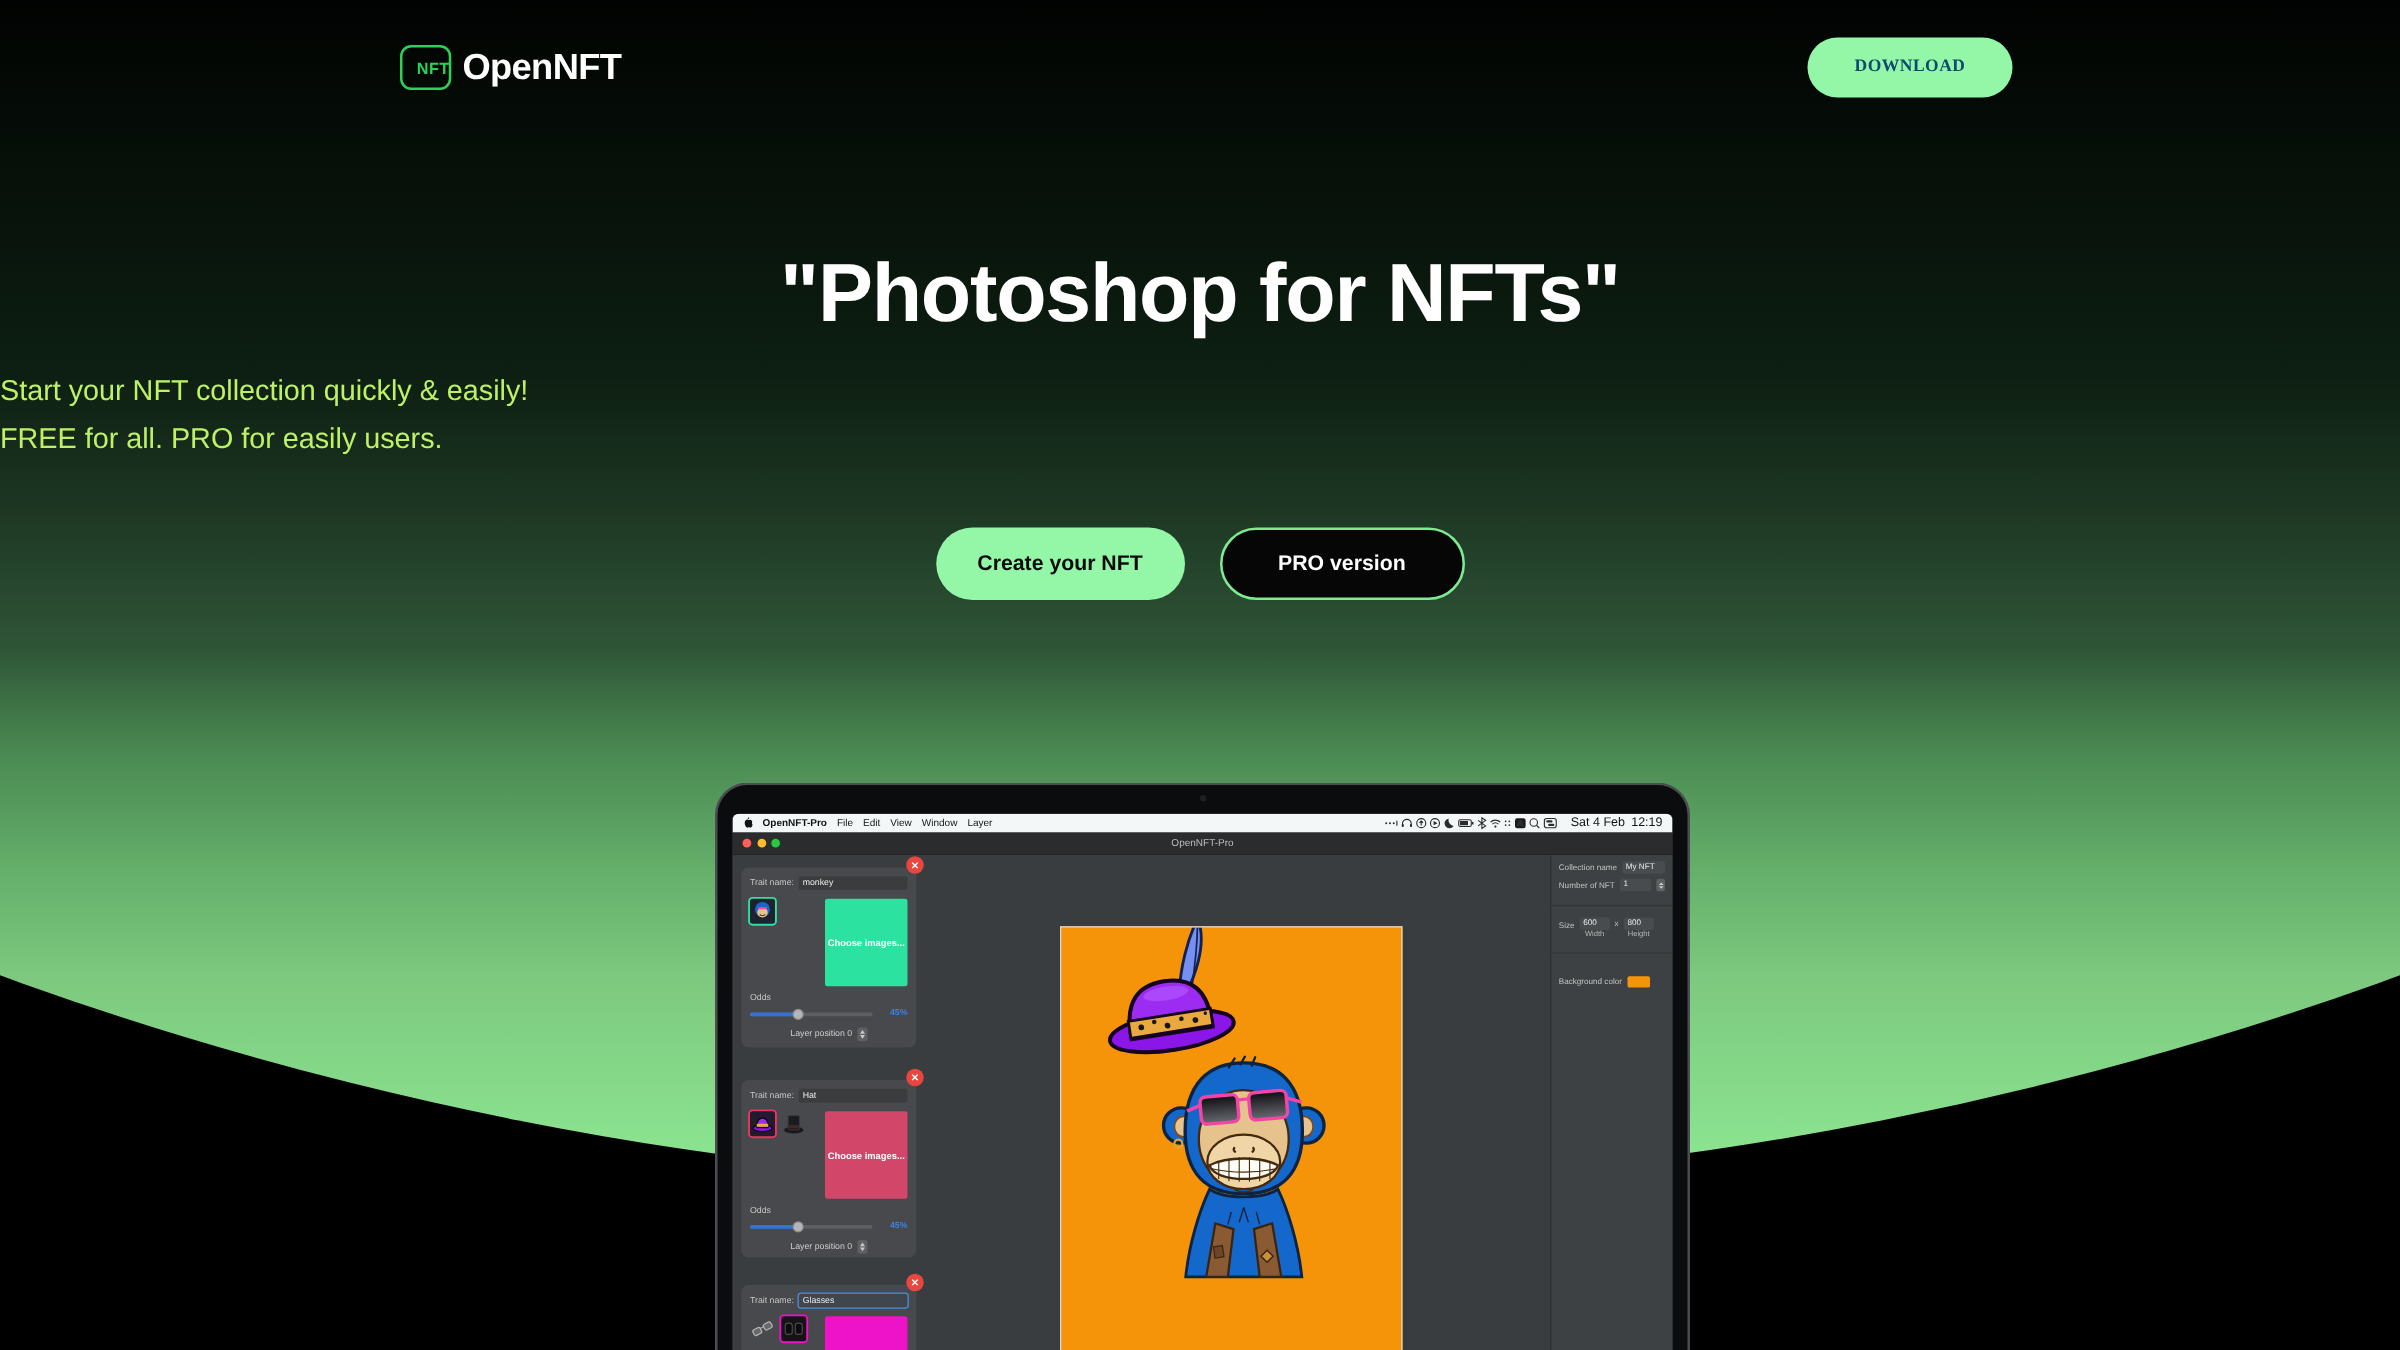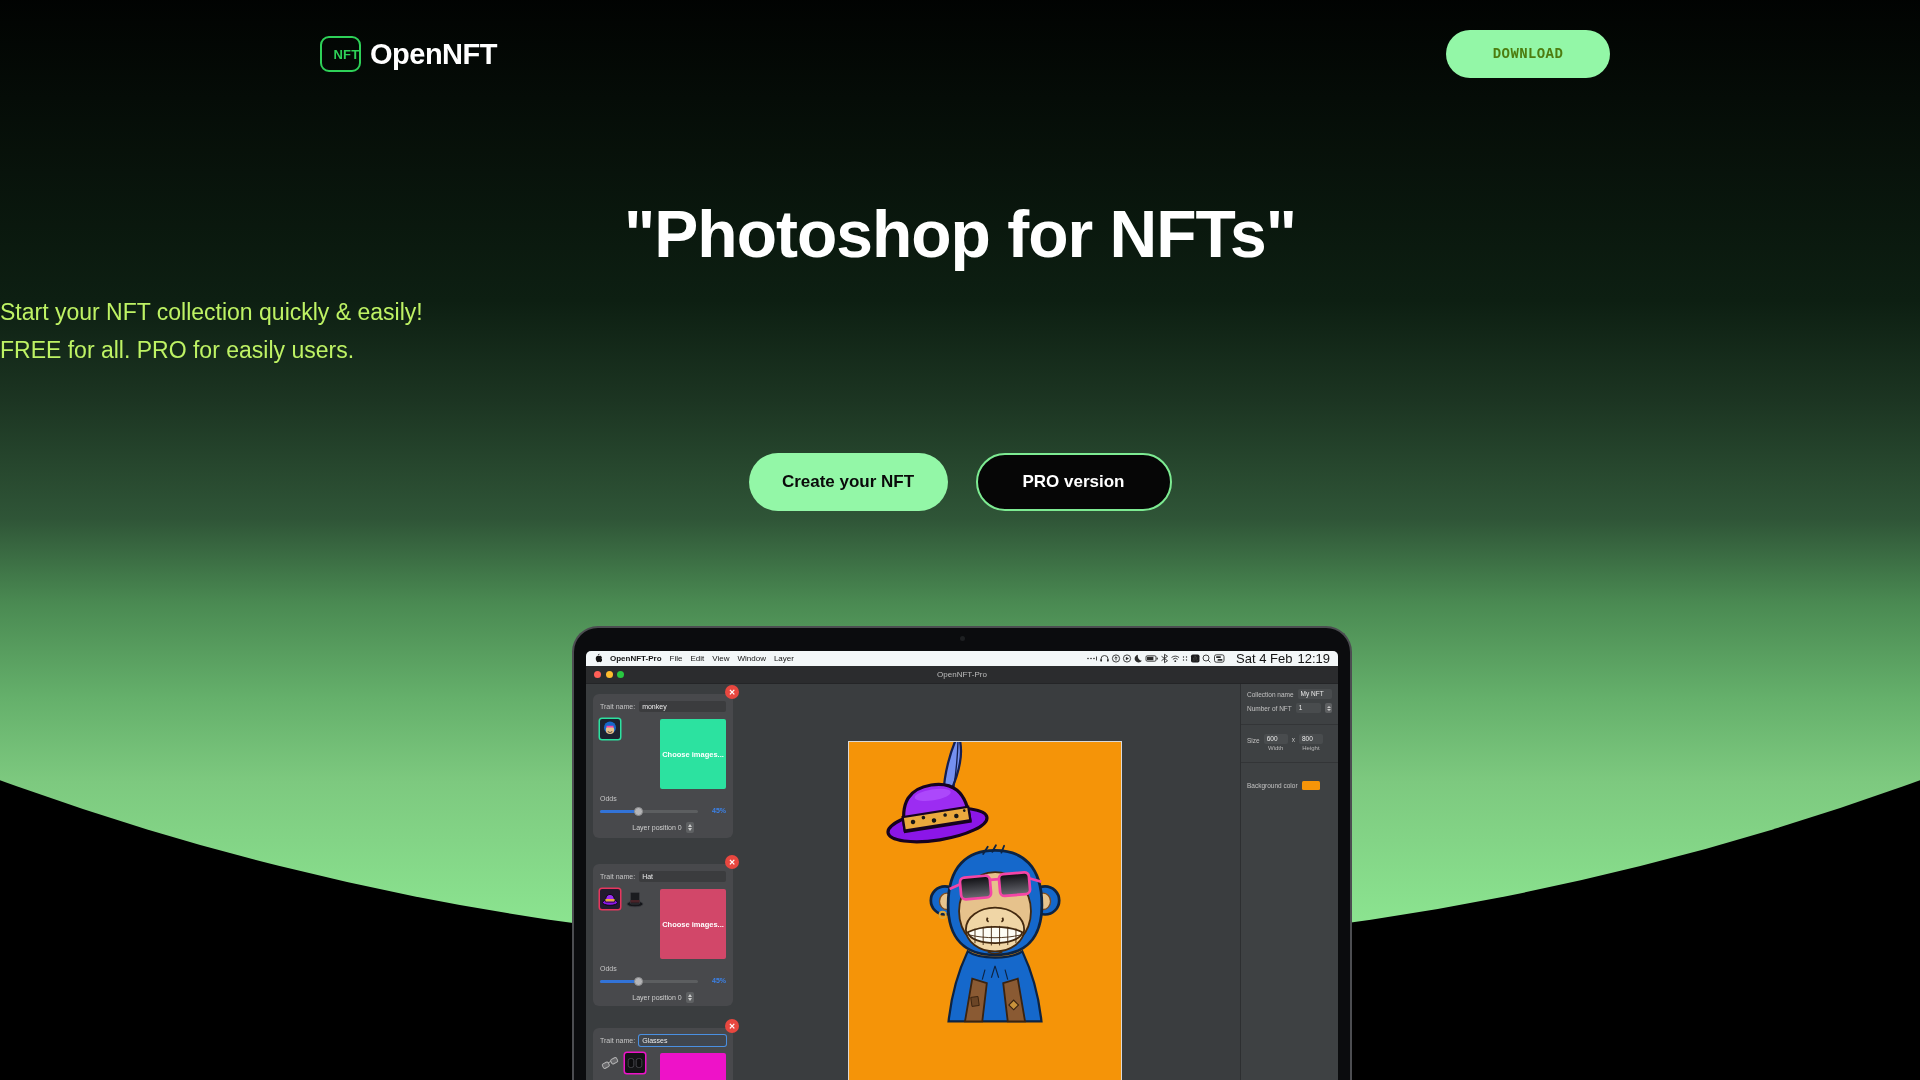--- a/index.html
+++ b/index.html
@@ -12,45 +12,45 @@
     border-radius:50%;
     background:linear-gradient(180deg,#000 0%,#000 82.5%,#0d1f12 88.4%,#1c3522 90.2%,#2f5537 92.3%,#4a8a52 93.8%,#65b06b 95.5%,#7dc97f 97%,#8ee993 100%);
   }
 
   
   .logo { position:absolute; left:320px; top:36px; display:flex; align-items:center; gap:9px; }
   .logo-badge { width:41px; height:36px; border:2.5px solid #2ed158; border-radius:9px; color:#2ed158;
     font-size:13px; font-weight:800; display:flex; align-items:center; justify-content:center; letter-spacing:.3px;padding-left:12px;}
   .logo-text { color:#fff; font-size:29px; font-weight:700; letter-spacing:-0.5px; }
   .btn-download { position:absolute; left:1446px; top:30px; width:164px; height:48px; border:none; border-radius:24px;
-    background:#93f7a7; color:#4d7c0f; font-family:Liberation Mono, monospace; font-size:14px; font-weight:700; letter-spacing:.4px; cursor:pointer;}
+    background:#93f7a7; color:#0c4a6e; font-family:Liberation Serif, serif; font-size:14px; font-weight:700; letter-spacing:.4px; cursor:pointer;}
 
   
   .hero-title { position:absolute; top:196px; left:0; width:100%; text-align:center; color:#fff;
     font-size:66px; font-weight:700; letter-spacing:-1px; }
   .hero-sub { position:absolute; left:0; width:100%; text-align:left; color:#bef264; font-size:23px; }
   .sub1 { top:299px; } .sub2 { top:337px; }
-  .cta-row { position:absolute; top:453px; left:0; width:100%; display:flex; justify-content:center; gap:28px; }
+  .cta-row { position:absolute; top:422px; left:0; width:100%; display:flex; justify-content:center; gap:28px; }
   .btn-primary { width:199px; height:58px; border:none; border-radius:29px; background:#93f7a7; color:#0a0a0a;
     font-family:inherit; font-size:17px; font-weight:700; cursor:pointer; }
   .btn-secondary { width:196px; height:58px; border:2px solid #7deb92; border-radius:29px; background:#060606; color:#fff;
     font-family:inherit; font-size:17px; font-weight:700; cursor:pointer; }
 
   
   .laptop { position:absolute; left:572px; top:626px; width:780px; height:454px; background:#0b0c0e;
     border:2px solid #4c4d51; border-bottom:none; border-radius:26px 26px 0 0; overflow:hidden; }
   .camera { position:absolute; top:8px; left:50%; width:5px; height:5px; margin-left:-2px; border-radius:50%; background:#1e2022; }
   .screen { position:absolute; left:12px; right:12px; top:23px; bottom:0; background:#3a3d3f; border-radius:5px 5px 0 0; overflow:hidden; }
 
   
   .menubar { height:15px; background:#f3f7f8; display:flex; align-items:center; padding:0 8px; gap:8px;
     font-size:8px; color:#141414; white-space:nowrap; }
   .menubar .appname { font-weight:700; }
   .menubar-right { margin-left:auto; display:flex; align-items:center; gap:5px; }
-  .menubar-right .clock { font-size:13px; }
+  .menubar-right .clock { font-size:10px; }
 
   
   .titlebar { height:18px; background:#2b2c2e; position:relative; display:flex; align-items:center; justify-content:center;
     border-bottom:1px solid #242527; }
   .lights { position:absolute; left:8px; top:5px; display:flex; gap:4.5px; }
   .light { width:7px; height:7px; border-radius:50%; }
   .l-close{ background:#ff5f57; } .l-min{ background:#febc2e; } .l-max{ background:#28c840; }
   .wintitle { font-size:8px; color:#bdbdbd; }
 
   .appbody { position:relative; height:397px; background:#3a3d3f; }

